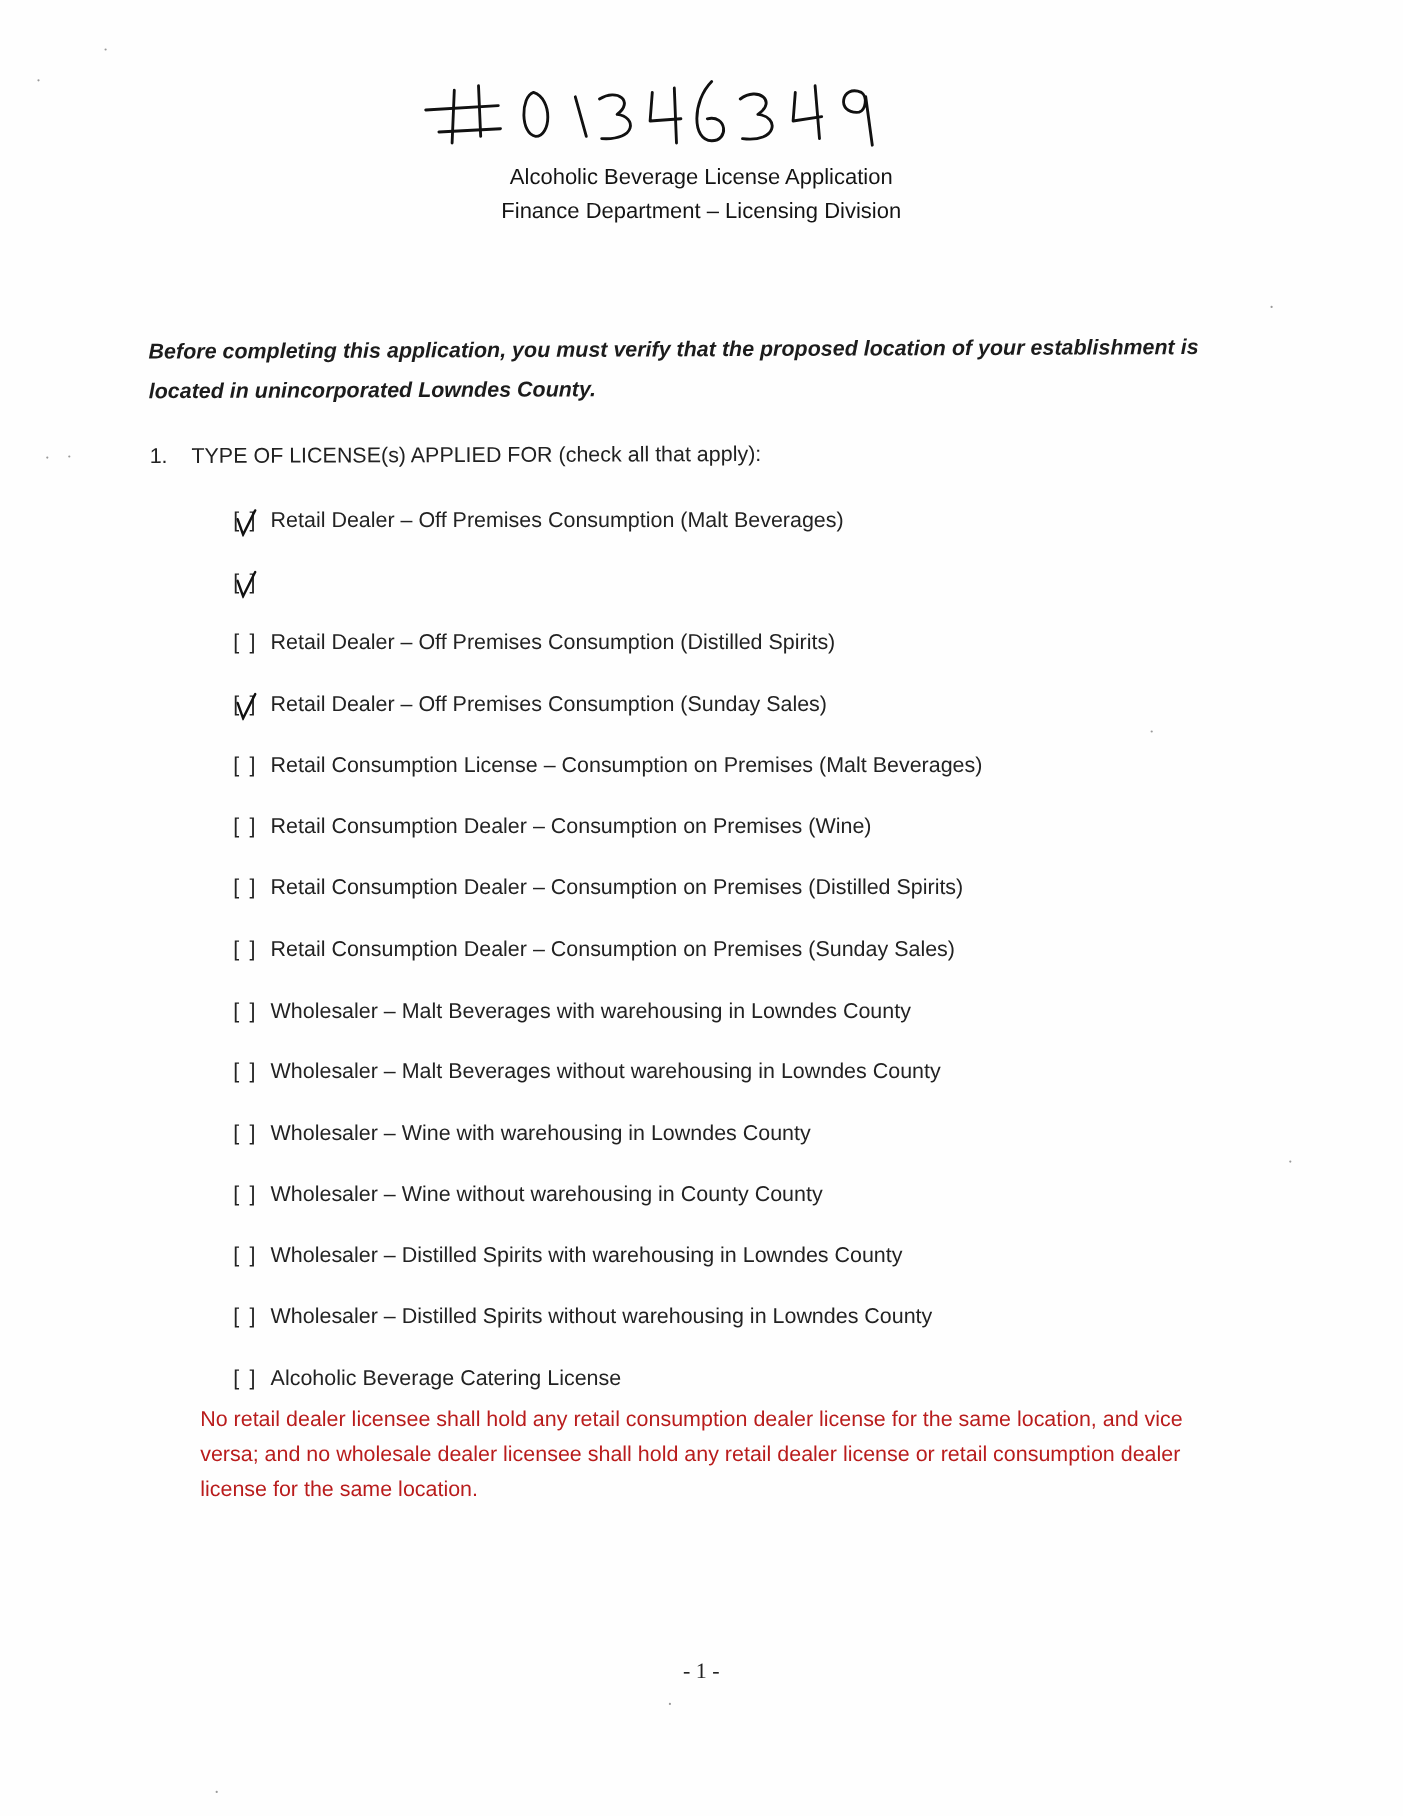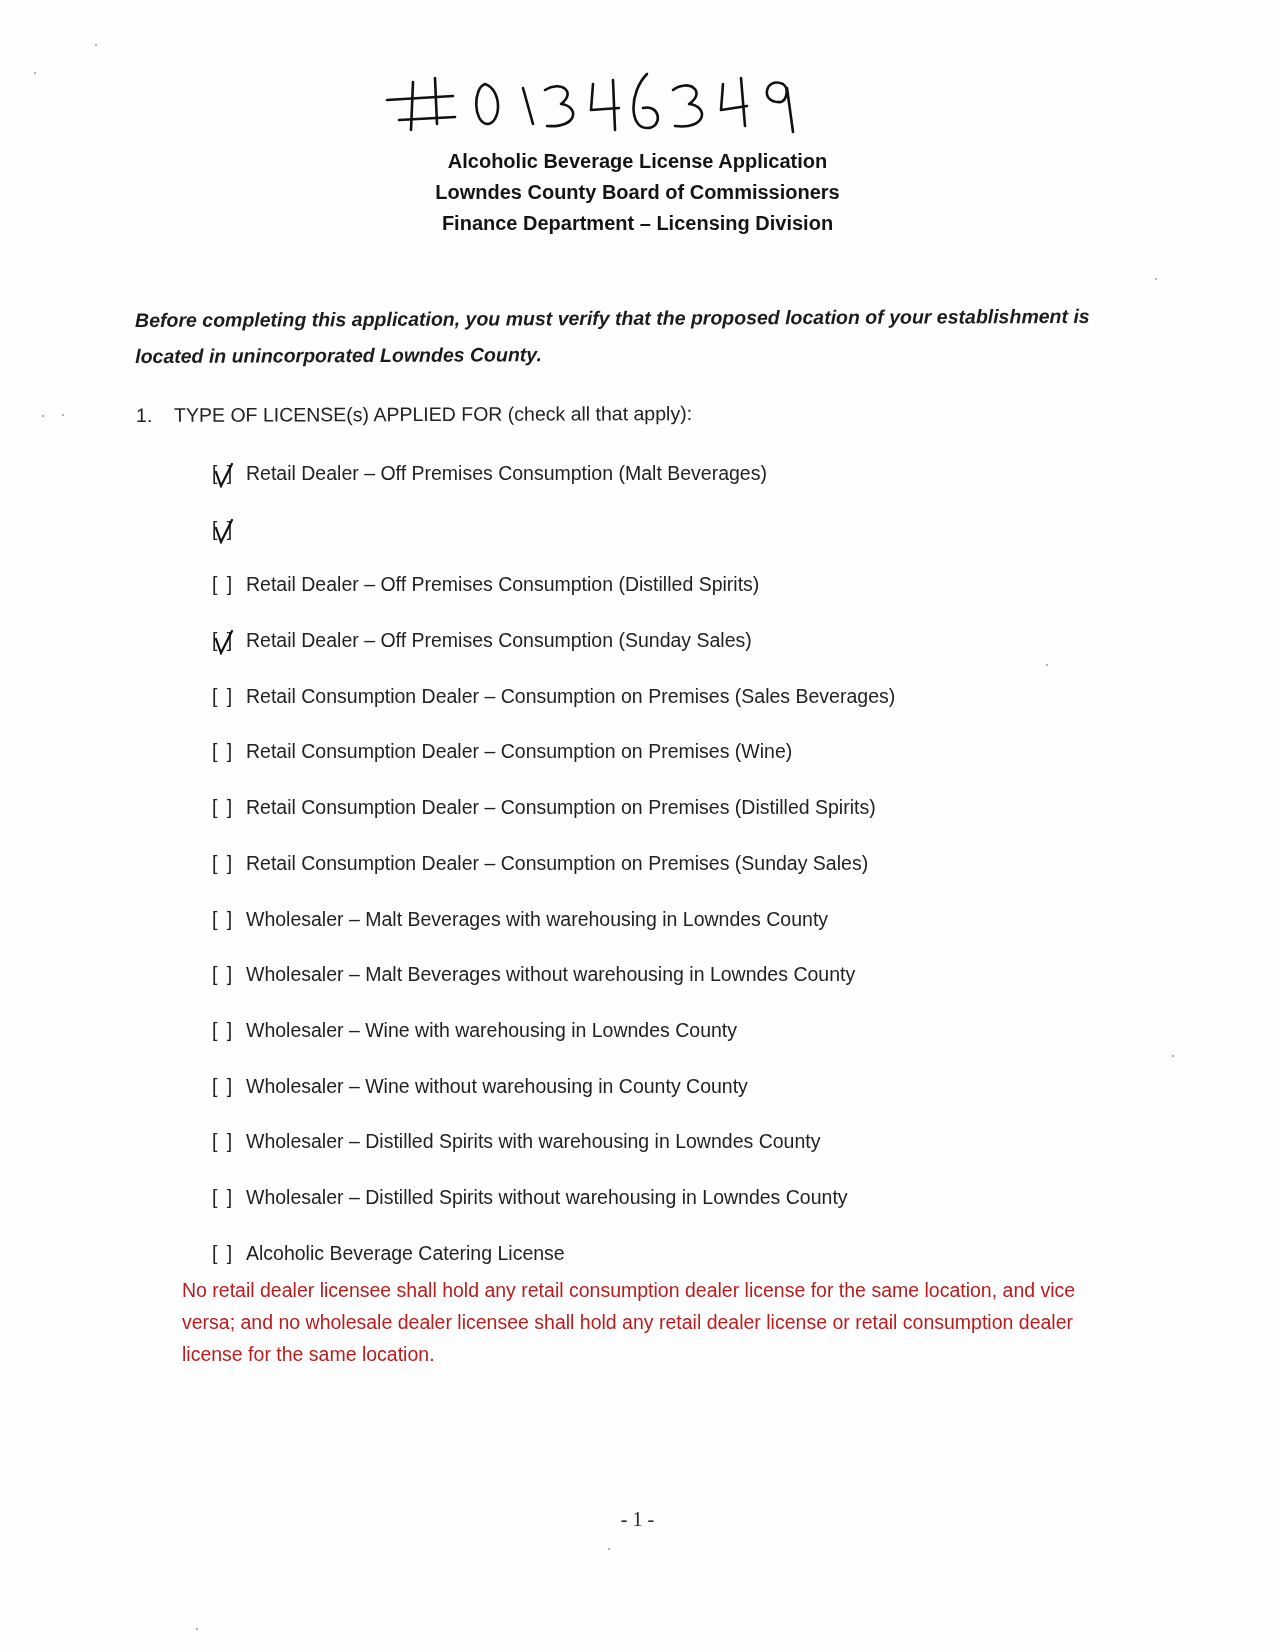--- a/index.html
+++ b/index.html
@@ -10,21 +10,21 @@
   }
   .page { position: absolute; inset: 0; background: #fefefe; }
 
   .handwritten {
     position: absolute; left: 385px; top: 62px; width: 420px; height: 80px;
   }
   .handwritten svg { width: 100%; height: 100%; }
 
   .title-block {
     position: absolute; left: 0; width: 1275px; top: 146px;
-    text-align: center; font-weight: bold; font-size: 20px; line-height: 31px;
+    text-align: center; font-weight: normal; font-size: 20px; line-height: 31px;
     color: #141414;
   }
   .title-line { display: block; }
 
   .notice {
     position: absolute; left: 135px; top: 302px; width: 1010px;
     font-style: italic; font-weight: bold; font-size: 19.5px; line-height: 36px;
     color: #1c1c1c; transform: rotate(-0.25deg); transform-origin: left top;
   }
 
@@ -91,21 +91,20 @@
 
       <path d="M338 22 L336 48 L362 44"></path>
         <path d="M356 16 L360 64"></path>
 
       <path d="M398 22 C380 14 374 42 396 40 C402 38 404 26 398 22 M402 26 L408 70"></path>
     </svg>
   </div>
 
   <div class="title-block">
     <span class="title-line">Alcoholic Beverage License Application</span>
-    <span class="title-line">Lowndes County Board of Commissioners</span>
     <span class="title-line">Finance Department – Licensing Division</span>
   </div>
 
   <div class="notice">Before completing this application, you must verify that the proposed location of your establishment is located in unincorporated Lowndes County.</div>
 
   <div class="section-heading">
     <span class="num">1.</span><span>TYPE OF LICENSE(s) APPLIED FOR (check all that apply):</span>
   </div>
 
   <ul class="license-list" id="license-list">
@@ -125,21 +124,21 @@
         <span class="license-label">Retail Dealer – Off Premises Consumption (Distilled Spirits)</span>
       </li>
       <li class="license-item">
         <span class="checkbox">[ ]<svg class="check" viewBox="0 0 24 28">
             <path d="M2 12 L7 26 L18 4" fill="none" stroke="#111" stroke-width="2.2" stroke-linecap="round"></path>
           </svg></span>
         <span class="license-label">Retail Dealer – Off Premises Consumption (Sunday Sales)</span>
       </li>
       <li class="license-item">
         <span class="checkbox">[ ]</span>
-        <span class="license-label">Retail Consumption Dealer – Consumption on Premises (Sales Beverages)</span>
+        <span class="license-label">Retail Consumption License – Consumption on Premises (Malt Beverages)</span>
       </li>
       <li class="license-item">
         <span class="checkbox">[ ]</span>
         <span class="license-label">Retail Consumption Dealer – Consumption on Premises (Wine)</span>
       </li>
       <li class="license-item">
         <span class="checkbox">[ ]</span>
         <span class="license-label">Retail Consumption Dealer – Consumption on Premises (Distilled Spirits)</span>
       </li>
       <li class="license-item">

